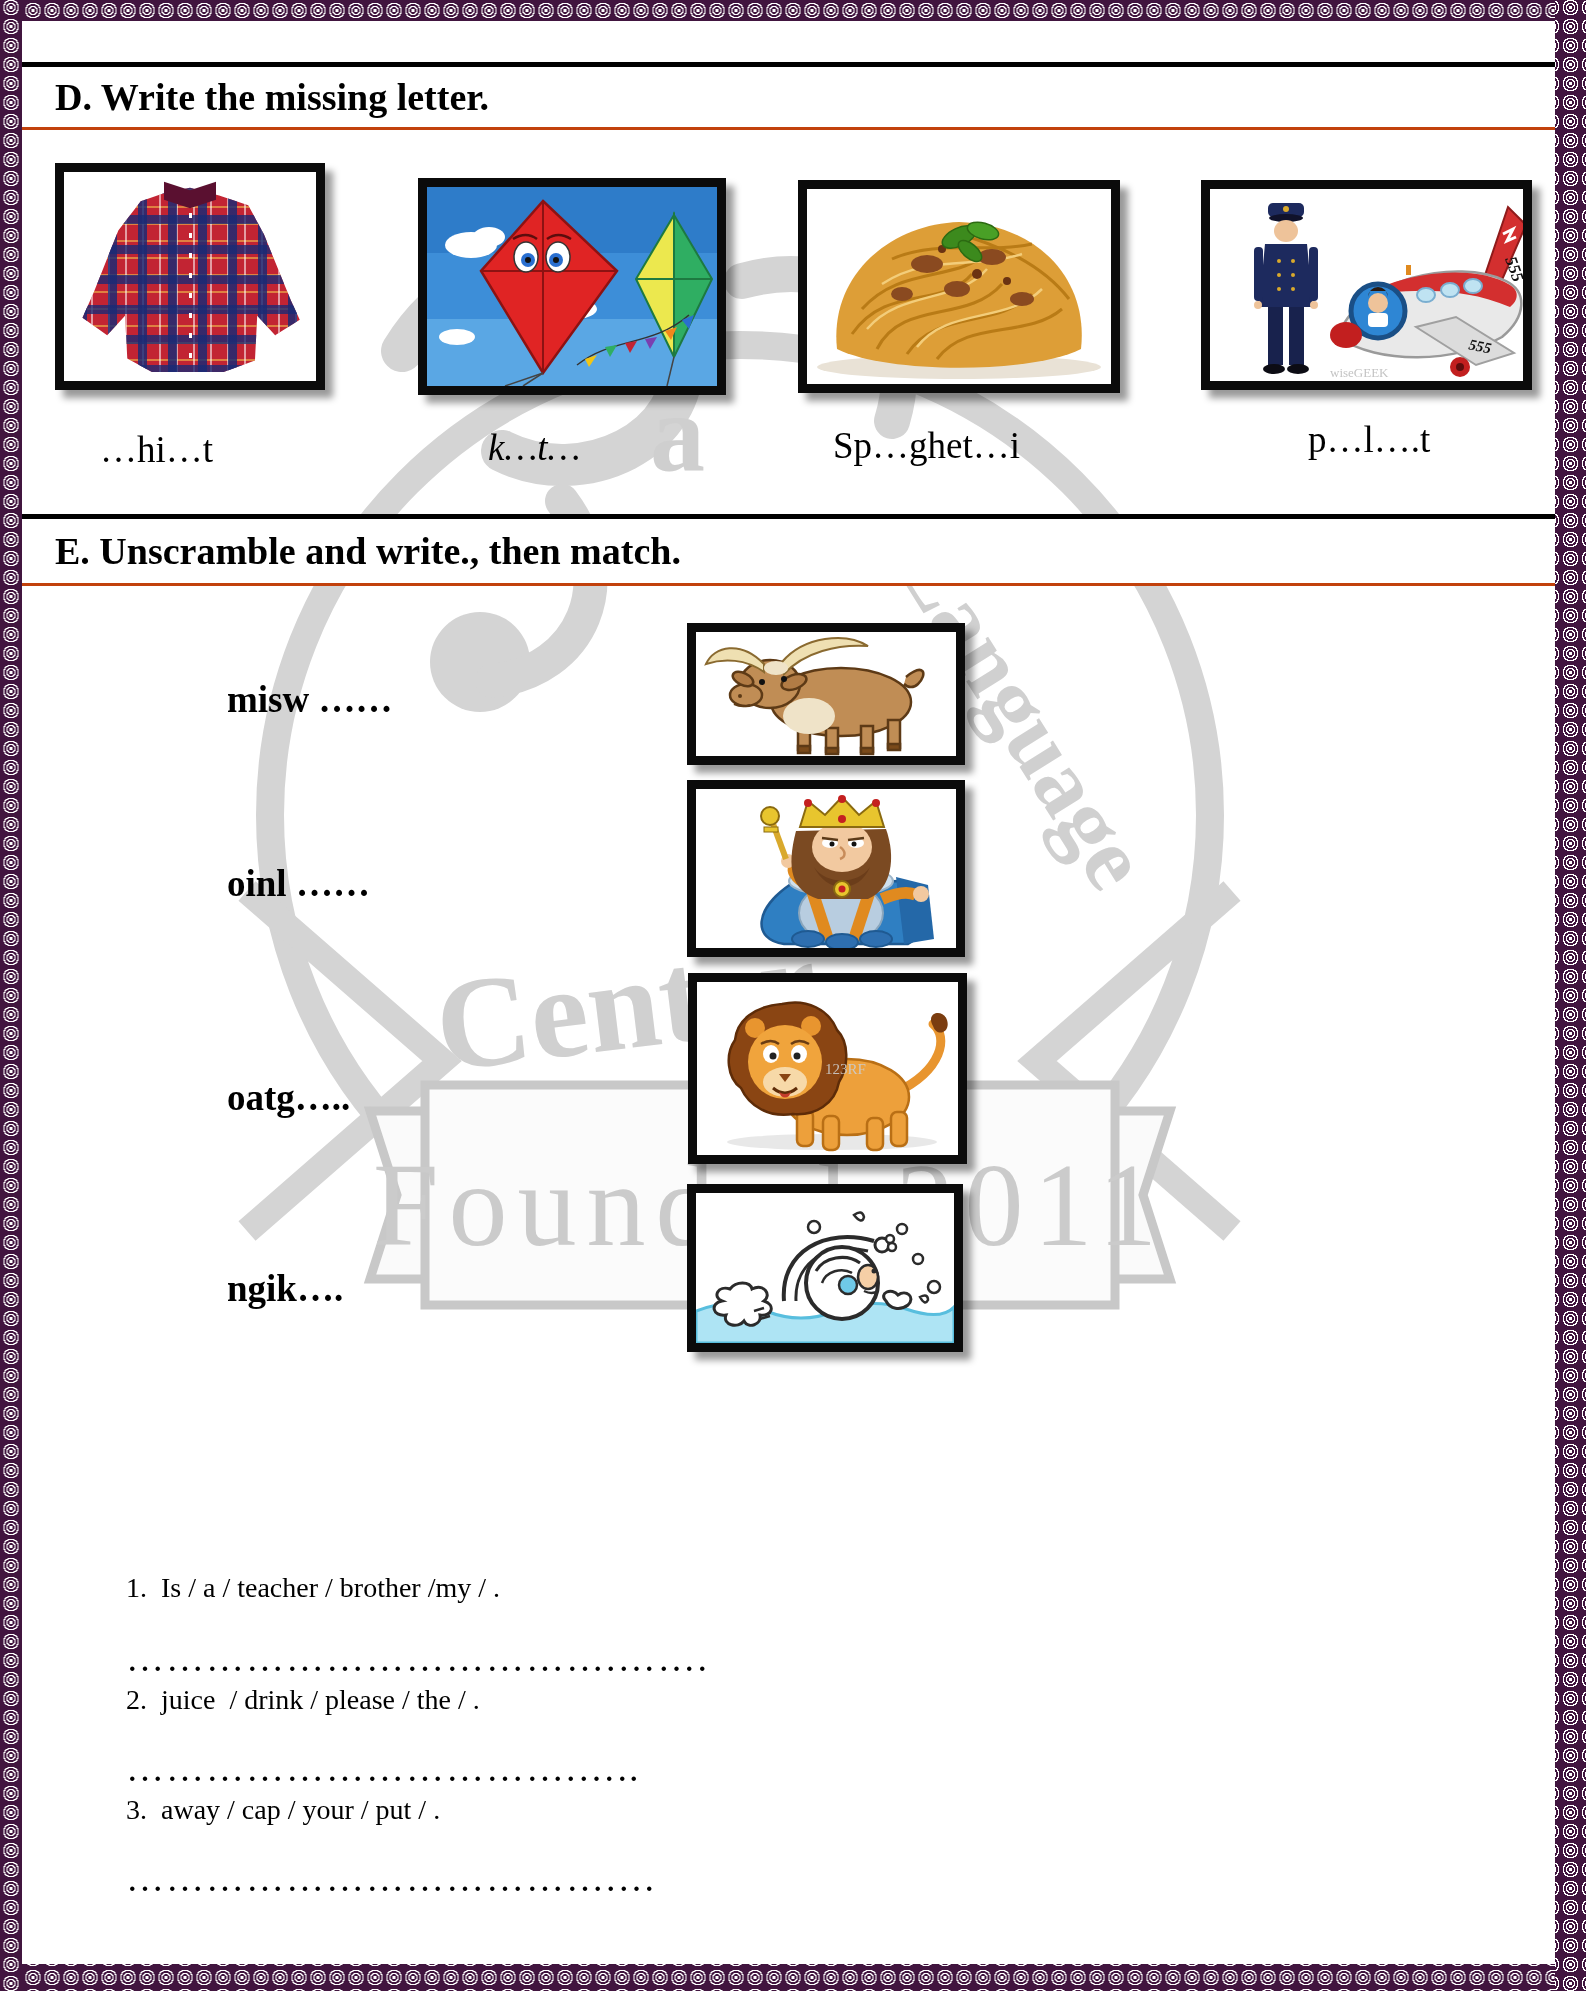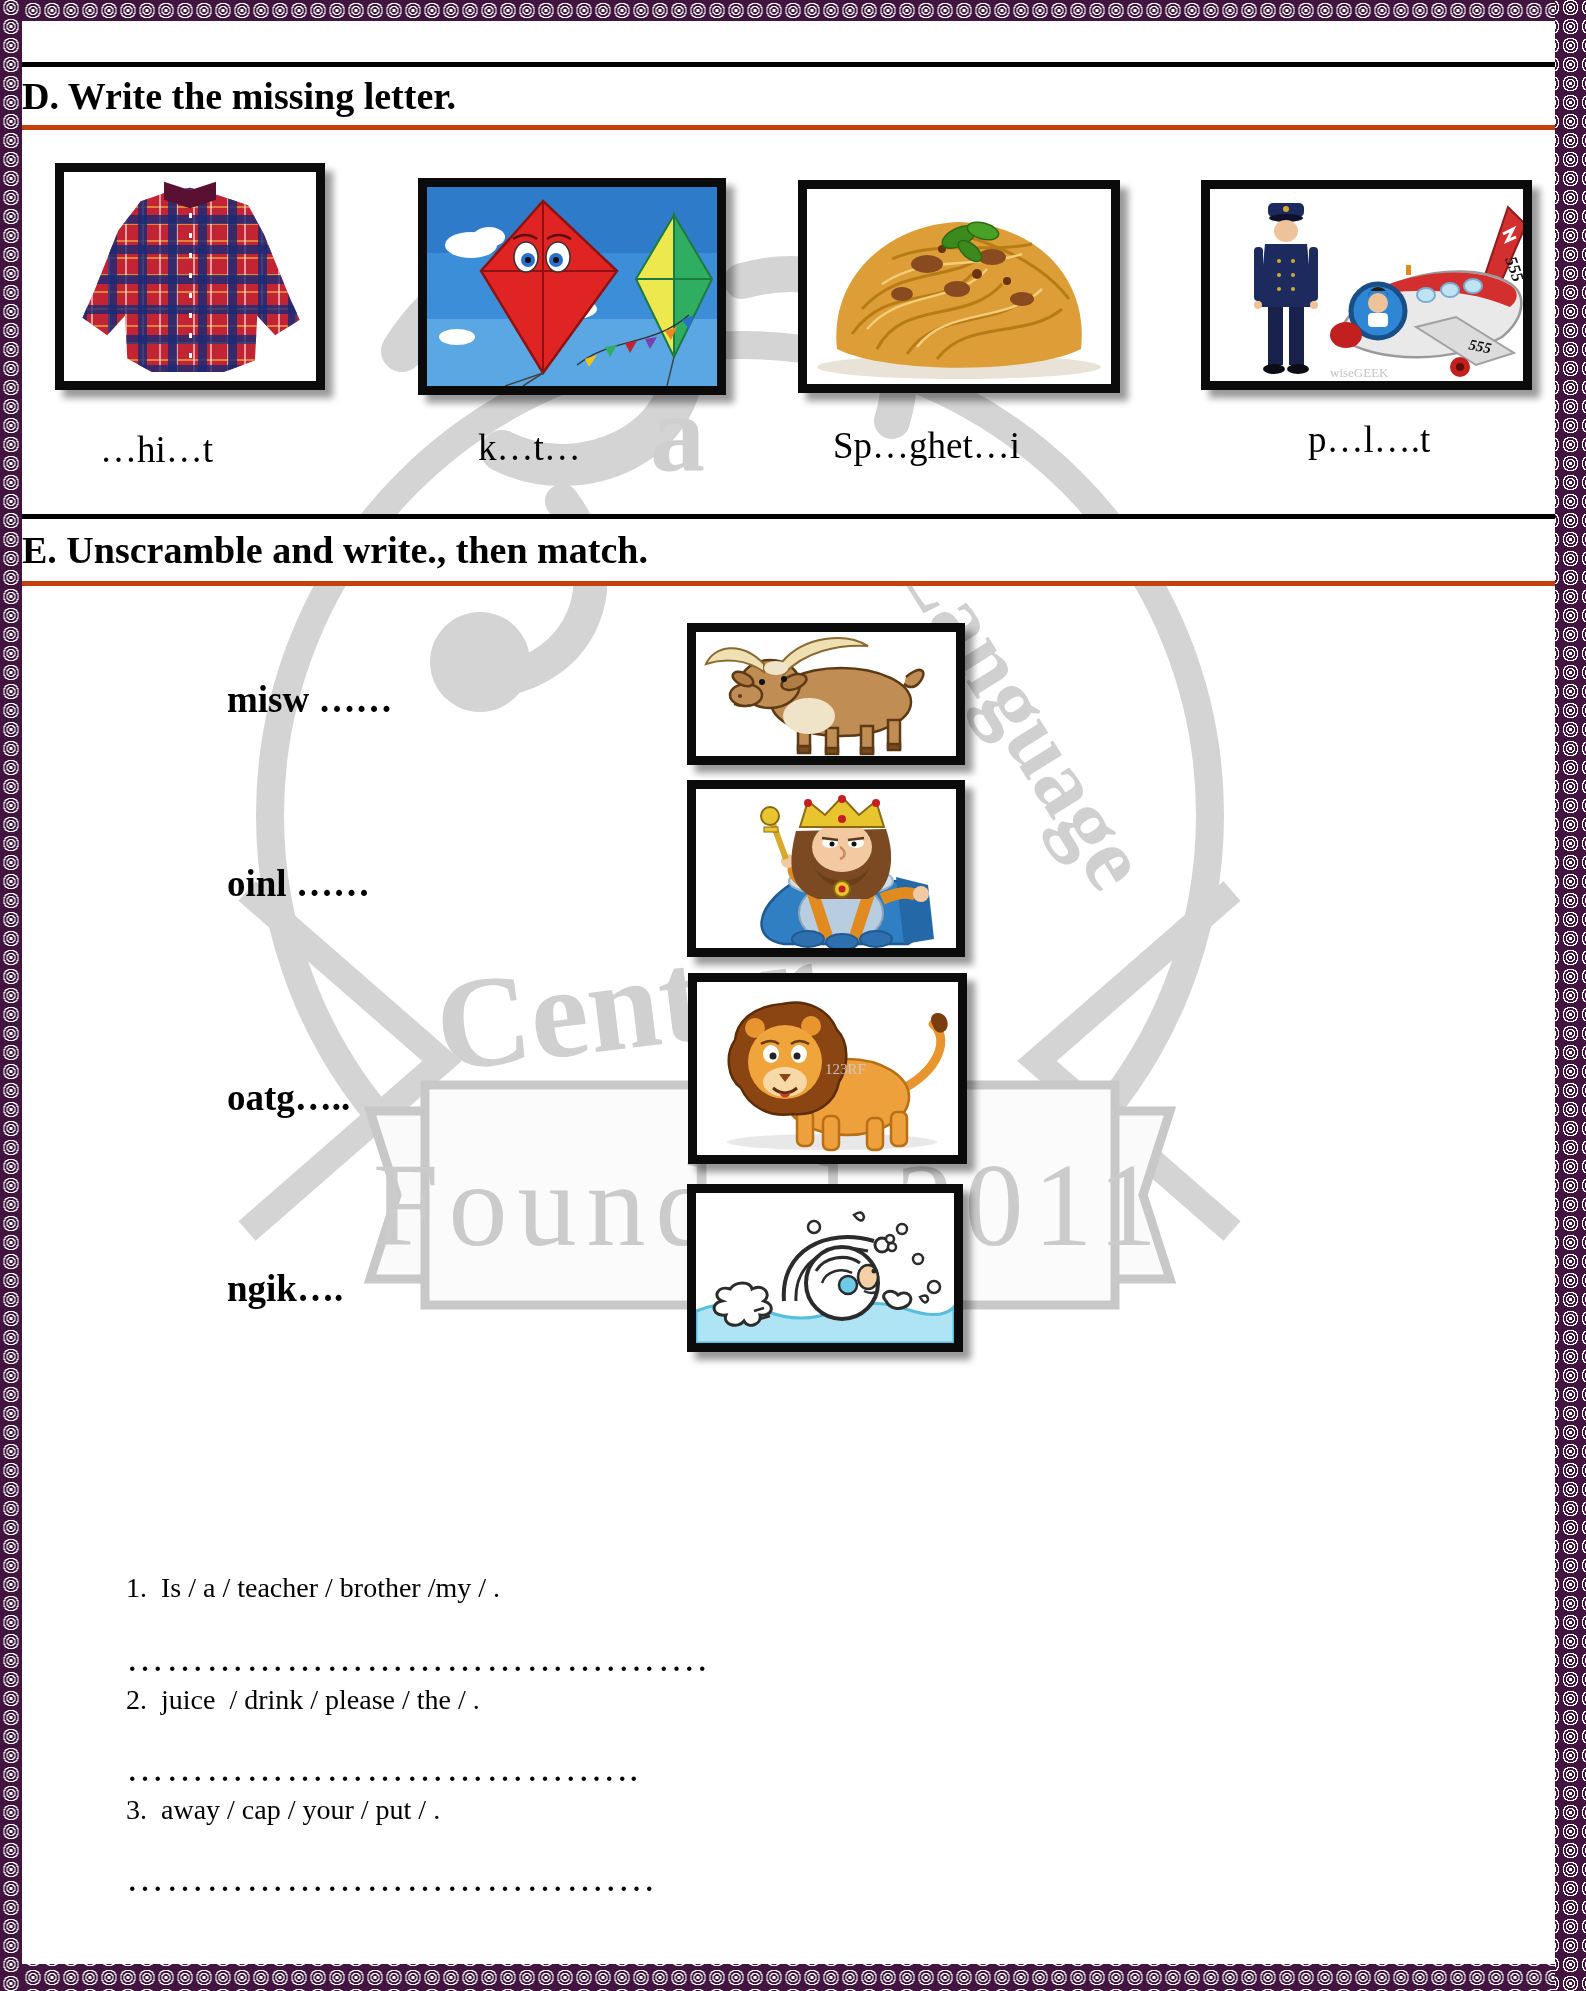--- a/index.html
+++ b/index.html
@@ -8,21 +8,21 @@
   
   .bstrip{position:absolute;background-color:#41153f;
     background-image:radial-gradient(circle,#ffffff 0 1.6px,#41153f 1.6px 3.4px,#ffffff 3.4px 5px,#41153f 5px 6.6px,#ffffff 6.6px 8px,#41153f 8px);
     background-size:19px 19px;background-position:center;z-index:5;}
   .b-top{left:0;top:0;width:1586px;height:21px;}
   .b-bottom{left:0;top:1964px;width:1586px;height:27px;}
   .b-left{left:0;top:0;width:22px;height:1991px;}
   .b-right{left:1555px;top:0;width:31px;height:1991px;}
   
   .band{position:absolute;left:22px;width:1533px;background:#fff;border-top:5px solid #000;
-        border-bottom:5px solid #c2410c;display:flex;align-items:center;
+        border-bottom:3px solid #c2410c;display:flex;align-items:center;padding-left:33px;
         box-sizing:border-box;font-weight:bold;font-size:38px;z-index:3;white-space:pre;}
   #band-d{top:62px;height:68px;}
   #band-e{top:514px;height:72px;}
   #band-f{top:1446px;height:68px;}
   
   .imgbox{position:absolute;border:9px solid #0b0b0b;background:#fff;z-index:2;
           box-shadow:8px 8px 7px rgba(0,0,0,0.40);overflow:hidden;}
   .imgbox svg{display:block;}
   
   .dlabel{position:absolute;font-size:37px;z-index:2;white-space:pre;text-align:right;}
@@ -209,21 +209,21 @@
         <ellipse cx="136" cy="146" rx="16" ry="13" fill="#c21f1f"></ellipse>
         <circle cx="250" cy="178" r="10" fill="#c21f1f"></circle>
           <circle cx="250" cy="178" r="4" fill="#5e0d0d"></circle>
         <rect x="196" y="76" width="5" height="10" fill="#e08a1f"></rect>
       </g>
       <text x="120" y="188" font-size="13" fill="#c4c4c4">wiseGEEK</text>
     </svg>
   </div>
 
   <div class="dlabel" style="left:100px;top:428px;">…hi…t</div>
-  <div class="dlabel" style="left:478px;top:426px;">k…t…</div>
+  <div class="dlabel" style="left:488px;top:426px;font-style:italic;">k…t…</div>
   <div class="dlabel" style="left:833px;top:424px;">Sp…ghet…i</div>
   <div class="dlabel" style="left:1308px;top:418px;">p…l….t</div>
 
   <div class="band" id="band-e">
     <span>E. Unscramble and write., then match.</span>
   </div>
 
   <div class="eword" style="top:678px;">misw ……</div>
   <div class="eword" style="top:862px;">oinl ……</div>
   <div class="eword" style="top:1076px;">oatg…..</div>

